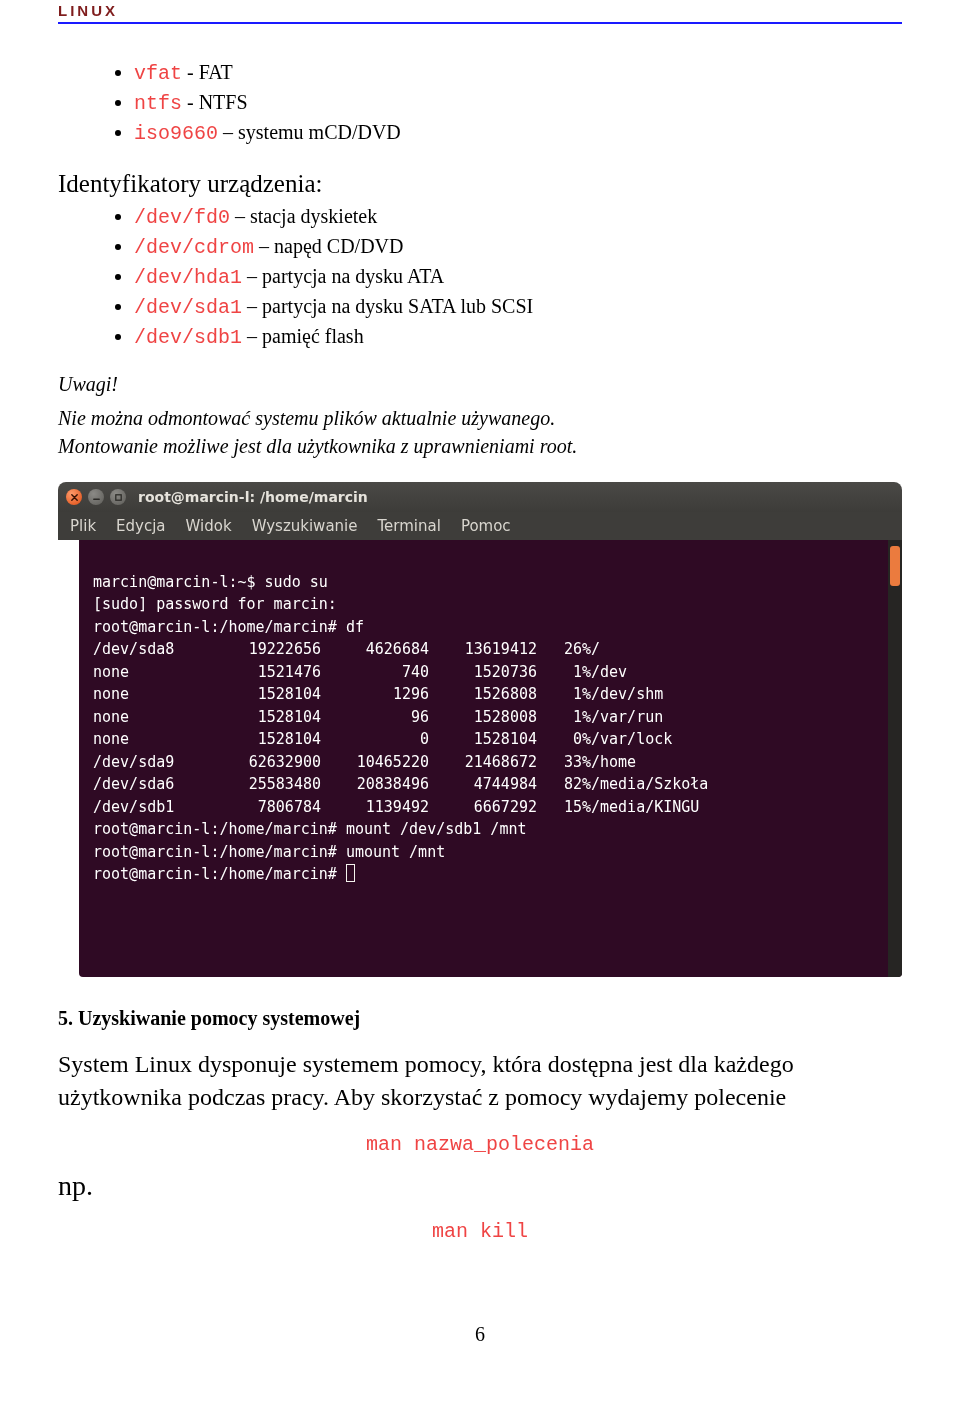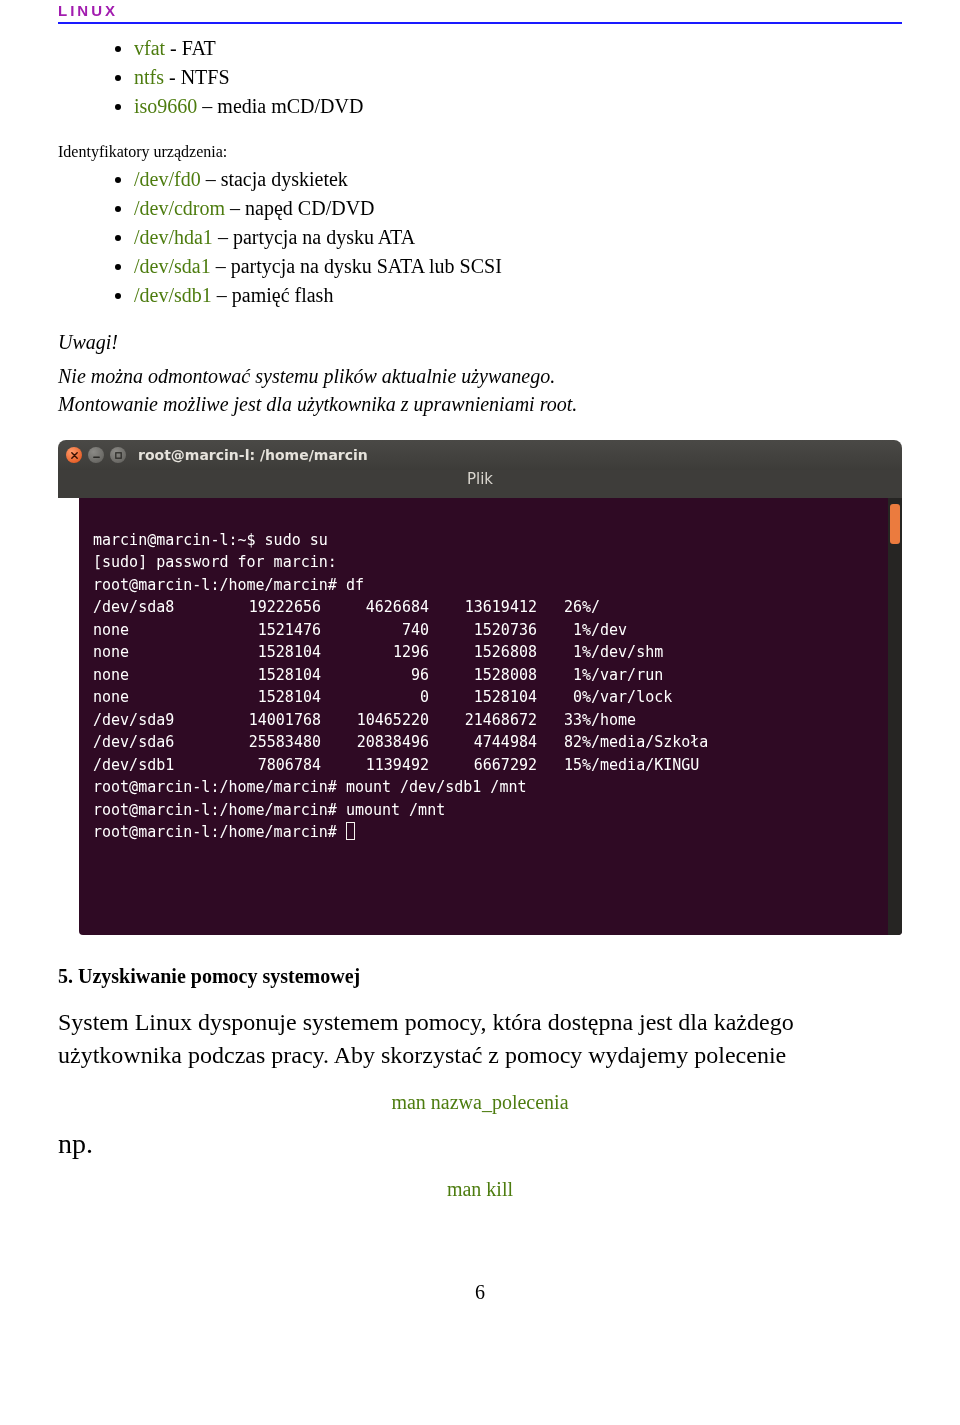--- a/index.html
+++ b/index.html
@@ -1,32 +1,32 @@
 <!DOCTYPE html>
 <html><head>
 <meta charset="utf-8">
 <style>
   * { box-sizing: border-box; margin: 0; padding: 0; }
   html, body { width: 960px; background: #fff; font-family: "Times New Roman", Times, serif; color: #000; }
   body { padding: 0 58px 40px 58px; }
-  .page-header { font-family: Verdana, Geneva, sans-serif; font-size: 15px; font-weight: 700; letter-spacing: 3px; color: #a21caf; text-transform: uppercase; padding: 2px 0 3px 0; border-bottom: 2px solid #1a1aff; margin-bottom: 10px; }
+  .page-header { font-family: Verdana, Geneva, sans-serif; font-size: 15px; font-weight: 700; letter-spacing: 3px; color: #7f1d1d; text-transform: uppercase; padding: 2px 0 3px 0; border-bottom: 2px solid #1a1aff; margin-bottom: 34px; }
   .bullet-list { list-style: disc; margin-left: 76px; font-size: 20px; line-height: 1.45; }
-  .mono { font-family: Liberation Serif, serif; color: #4d7c0f; font-size: 20px; }
+  .mono { font-family: Liberation Mono, monospace; color: #ef4444; font-size: 20px; }
   .after-dash { color: #000; font-family: "Times New Roman", Times, serif; }
-  .section-label { font-size: 16px; margin: 22px 0 4px 0; }
+  .section-label { font-size: 25px; margin: 22px 0 4px 0; }
   .italic { font-style: italic; font-size: 20px; line-height: 1.4; margin: 18px 0 6px 0; }
   .terminal-wrap { margin: 22px 0 30px 0; }
   .term-titlebar { display: flex; align-items: center; height: 30px; background: linear-gradient(#4a4946, #3d3c39); border-radius: 8px 8px 0 0; padding: 0 8px; gap: 6px; }
   .tb-btn { width: 16px; height: 16px; border-radius: 50%; display: inline-flex; align-items: center; justify-content: center; font-size: 12px; }
   .tb-close { background: radial-gradient(circle at 35% 30%, #ff9a6a, #de4c12); }
   .tb-min  { background: radial-gradient(circle at 35% 30%, #8b8a86, #5d5c58); }
   .tb-max  { background: radial-gradient(circle at 35% 30%, #8b8a86, #5d5c58); }
   .tb-btn svg { width: 9px; height: 9px; display: block; }
   .term-title { color: #e6e3dc; font-family: "DejaVu Sans","Liberation Sans",Arial,sans-serif; font-size: 14px; font-weight: 700; margin-left: 6px; }
-  .term-menubar { display: flex; gap: 20px; height: 28px; background: #3e3d3a; color: #d9d6cf; font-family: "DejaVu Sans","Liberation Sans",Arial,sans-serif; font-size: 15px; align-items: center; padding: 0 12px; flex-direction: column; }
+  .term-menubar { display: flex; gap: 20px; height: 28px; background: #3e3d3a; color: #d9d6cf; font-family: "DejaVu Sans","Liberation Sans",Arial,sans-serif; font-size: 15px; align-items: center; padding: 0 12px; }
   .term-body { background: #2f0a24; color: #fff; font-family: "DejaVu Sans Mono","Liberation Mono","Courier New",monospace; font-size: 15px; line-height: 1.5; padding: 8px 14px 46px 14px; position: relative; border-radius: 0 0 4px 4px; white-space: pre; overflow: hidden; margin-left: 21px; }
   .term-body .scrollbar { position: absolute; top: 0; right: 0; width: 14px; height: 100%; background: #262523; }
   .term-body .scroll-thumb { position: absolute; right: 2px; top: 6px; width: 10px; height: 40px; background: #eb7b3e; border-radius: 3px; }
   .term-body .cursor { display: inline-block; width: 9px; height: 18px; border: 1px solid #f5f3ee; vertical-align: -3px; }
   .heading-5 { font-weight: 700; font-size: 20px; margin: 12px 0 18px 0; }
   .bodytext { font-size: 24px; line-height: 1.4; margin-bottom: 6px; }
   .cmdline { text-align: center; margin-top: 18px; }
   .cmdline .mono { font-size: 20px; margin-top: 20px; }
   .np-label { font-size: 28px; margin-top: 14px; }
   .page-num { text-align: center; font-size: 20px; margin-top: 80px; font-family: "Times New Roman", serif; }
@@ -40,21 +40,21 @@
   .c5 { padding-left: 10px; }
 </style>
 </head>
 <body>
 
 <div class="page-header">Linux</div>
 
 <ul class="bullet-list">
   <li><span class="mono">vfat</span><span class="after-dash"> - FAT</span></li>
   <li><span class="mono">ntfs</span><span class="after-dash"> - NTFS</span></li>
-  <li><span class="mono">iso9660</span><span class="after-dash"> – media mCD/DVD</span></li>
+  <li><span class="mono">iso9660</span><span class="after-dash"> – systemu mCD/DVD</span></li>
 </ul>
 
 <div class="section-label">Identyfikatory urządzenia:</div>
 
 <ul class="bullet-list">
   <li><span class="mono">/dev/fd0</span><span class="after-dash"> – stacja dyskietek</span></li>
   <li><span class="mono">/dev/cdrom</span><span class="after-dash"> – napęd CD/DVD</span></li>
   <li><span class="mono">/dev/hda1</span><span class="after-dash"> – partycja na dysku ATA</span></li>
   <li><span class="mono">/dev/sda1</span><span class="after-dash"> – partycja na dysku SATA lub SCSI</span></li>
   <li><span class="mono">/dev/sdb1</span><span class="after-dash"> – pamięć flash</span></li>
@@ -95,21 +95,21 @@
 <span><span>marcin@marcin-l:~$ </span><span>sudo su</span></span>
 <span>[sudo] password for marcin:</span>
 <span><span>root@marcin-l:/home/marcin# </span><span>df</span></span>
 <table class="df-table">
 <tbody>
 <tr><td class="c0">/dev/sda8</td><td class="c1">19222656</td><td class="c2">4626684</td><td class="c3">13619412</td><td class="c4">26%</td><td class="c5">/</td></tr>
 <tr><td class="c0">none</td><td class="c1">1521476</td><td class="c2">740</td><td class="c3">1520736</td><td class="c4">1%</td><td class="c5">/dev</td></tr>
 <tr><td class="c0">none</td><td class="c1">1528104</td><td class="c2">1296</td><td class="c3">1526808</td><td class="c4">1%</td><td class="c5">/dev/shm</td></tr>
 <tr><td class="c0">none</td><td class="c1">1528104</td><td class="c2">96</td><td class="c3">1528008</td><td class="c4">1%</td><td class="c5">/var/run</td></tr>
 <tr><td class="c0">none</td><td class="c1">1528104</td><td class="c2">0</td><td class="c3">1528104</td><td class="c4">0%</td><td class="c5">/var/lock</td></tr>
-<tr><td class="c0">/dev/sda9</td><td class="c1">14001768</td><td class="c2">10465220</td><td class="c3">21468672</td><td class="c4">33%</td><td class="c5">/home</td></tr>
+<tr><td class="c0">/dev/sda9</td><td class="c1">62632900</td><td class="c2">10465220</td><td class="c3">21468672</td><td class="c4">33%</td><td class="c5">/home</td></tr>
 <tr><td class="c0">/dev/sda6</td><td class="c1">25583480</td><td class="c2">20838496</td><td class="c3">4744984</td><td class="c4">82%</td><td class="c5">/media/Szkoła</td></tr>
 <tr><td class="c0">/dev/sdb1</td><td class="c1">7806784</td><td class="c2">1139492</td><td class="c3">6667292</td><td class="c4">15%</td><td class="c5">/media/KINGU</td></tr>
 </tbody></table><span><span>root@marcin-l:/home/marcin# </span><span>mount /dev/sdb1 /mnt</span></span>
 <span><span>root@marcin-l:/home/marcin# </span><span>umount /mnt</span></span>
 <span><span>root@marcin-l:/home/marcin# </span><span class="cursor"></span></span>
     <div class="scrollbar">
       <div class="scroll-thumb"></div>
     </div>
   </div>
 </div>

